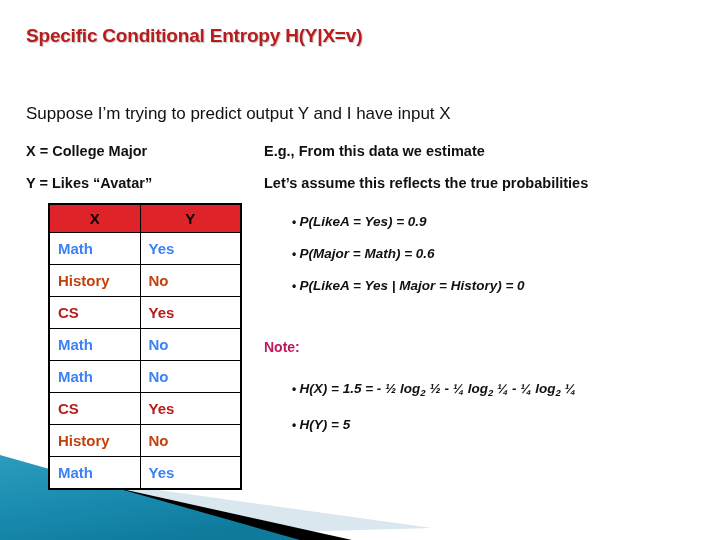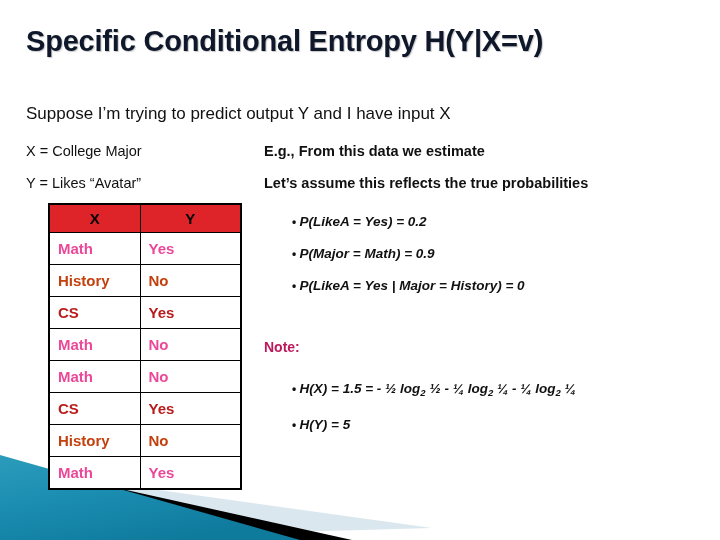--- a/index.html
+++ b/index.html
@@ -30,44 +30,44 @@
     height: 540px;
     pointer-events: none;
   }
 
   
   .title {
     position: absolute;
     left: 26px;
     top: 25px;
     width: 680px;
-    font-size: 29px;
-    font-weight: bold;
-    color: #0f172a;
+    font-size: 19px;
+    font-weight: bold;
+    color: #b91c1c;
     letter-spacing: -0.2px;
     text-shadow: 1px 1px 1px rgba(150,150,150,0.55);
     white-space: nowrap;
   }
 
   
   .lead {
     position: absolute;
     left: 26px;
     top: 104px;
     font-size: 17px;
     color: #111111;
     white-space: nowrap;
   }
 
   .defs {
     position: absolute;
     left: 26px;
     top: 143px;
     font-size: 14.5px;
-    font-weight: normal;
+    font-weight: bold;
     color: #111111;
   }
   .defs .row {
     height: 32px;
     white-space: nowrap;
   }
 
   .assume {
     position: absolute;
     left: 264px;
@@ -106,21 +106,21 @@
   }
   .data-table th {
     background: #de2429;
     color: #000000;
     text-align: center;
     padding-left: 0;
     height: 27px;
     line-height: 27px;
     font-size: 15px;
   }
-  .v-math    { color: #ec4899; }
+  .v-math    { color: #3b82f6; }
   .v-history { color: #c2410c; }
   .v-cs      { color: #b91c1c; }
 
   
   .prob-list {
     position: absolute;
     left: 292px;
     top: 206px;
     font-size: 13.5px;
     font-style: italic;
@@ -255,22 +255,22 @@
           <td class="v-history">No</td>
         </tr>
         <tr>
           <td class="v-math">Math</td>
           <td class="v-math">Yes</td>
         </tr>
       </tbody>
   </table>
 
   <div class="prob-list">
-      <div class="bullet-row">P(LikeA = Yes) = 0.2</div>
-      <div class="bullet-row">P(Major = Math) = 0.9</div>
+      <div class="bullet-row">P(LikeA = Yes) = 0.9</div>
+      <div class="bullet-row">P(Major = Math) = 0.6</div>
       <div class="bullet-row">P(LikeA = Yes | Major = History) = 0</div>
     </div>
 
   <div class="note-label">Note:</div>
   <div class="note-list">
       <div class="bullet-row"><span>H(X) = 1.5 = - ½ log</span><sub>2</sub><span> ½ - ¼ log</span><sub>2</sub><span> ¼ - ¼ log</span><sub>2</sub><span> ¼</span></div>
       <div class="bullet-row"><span>H(Y) = 5</span></div>
     </div>
 
 </div>

